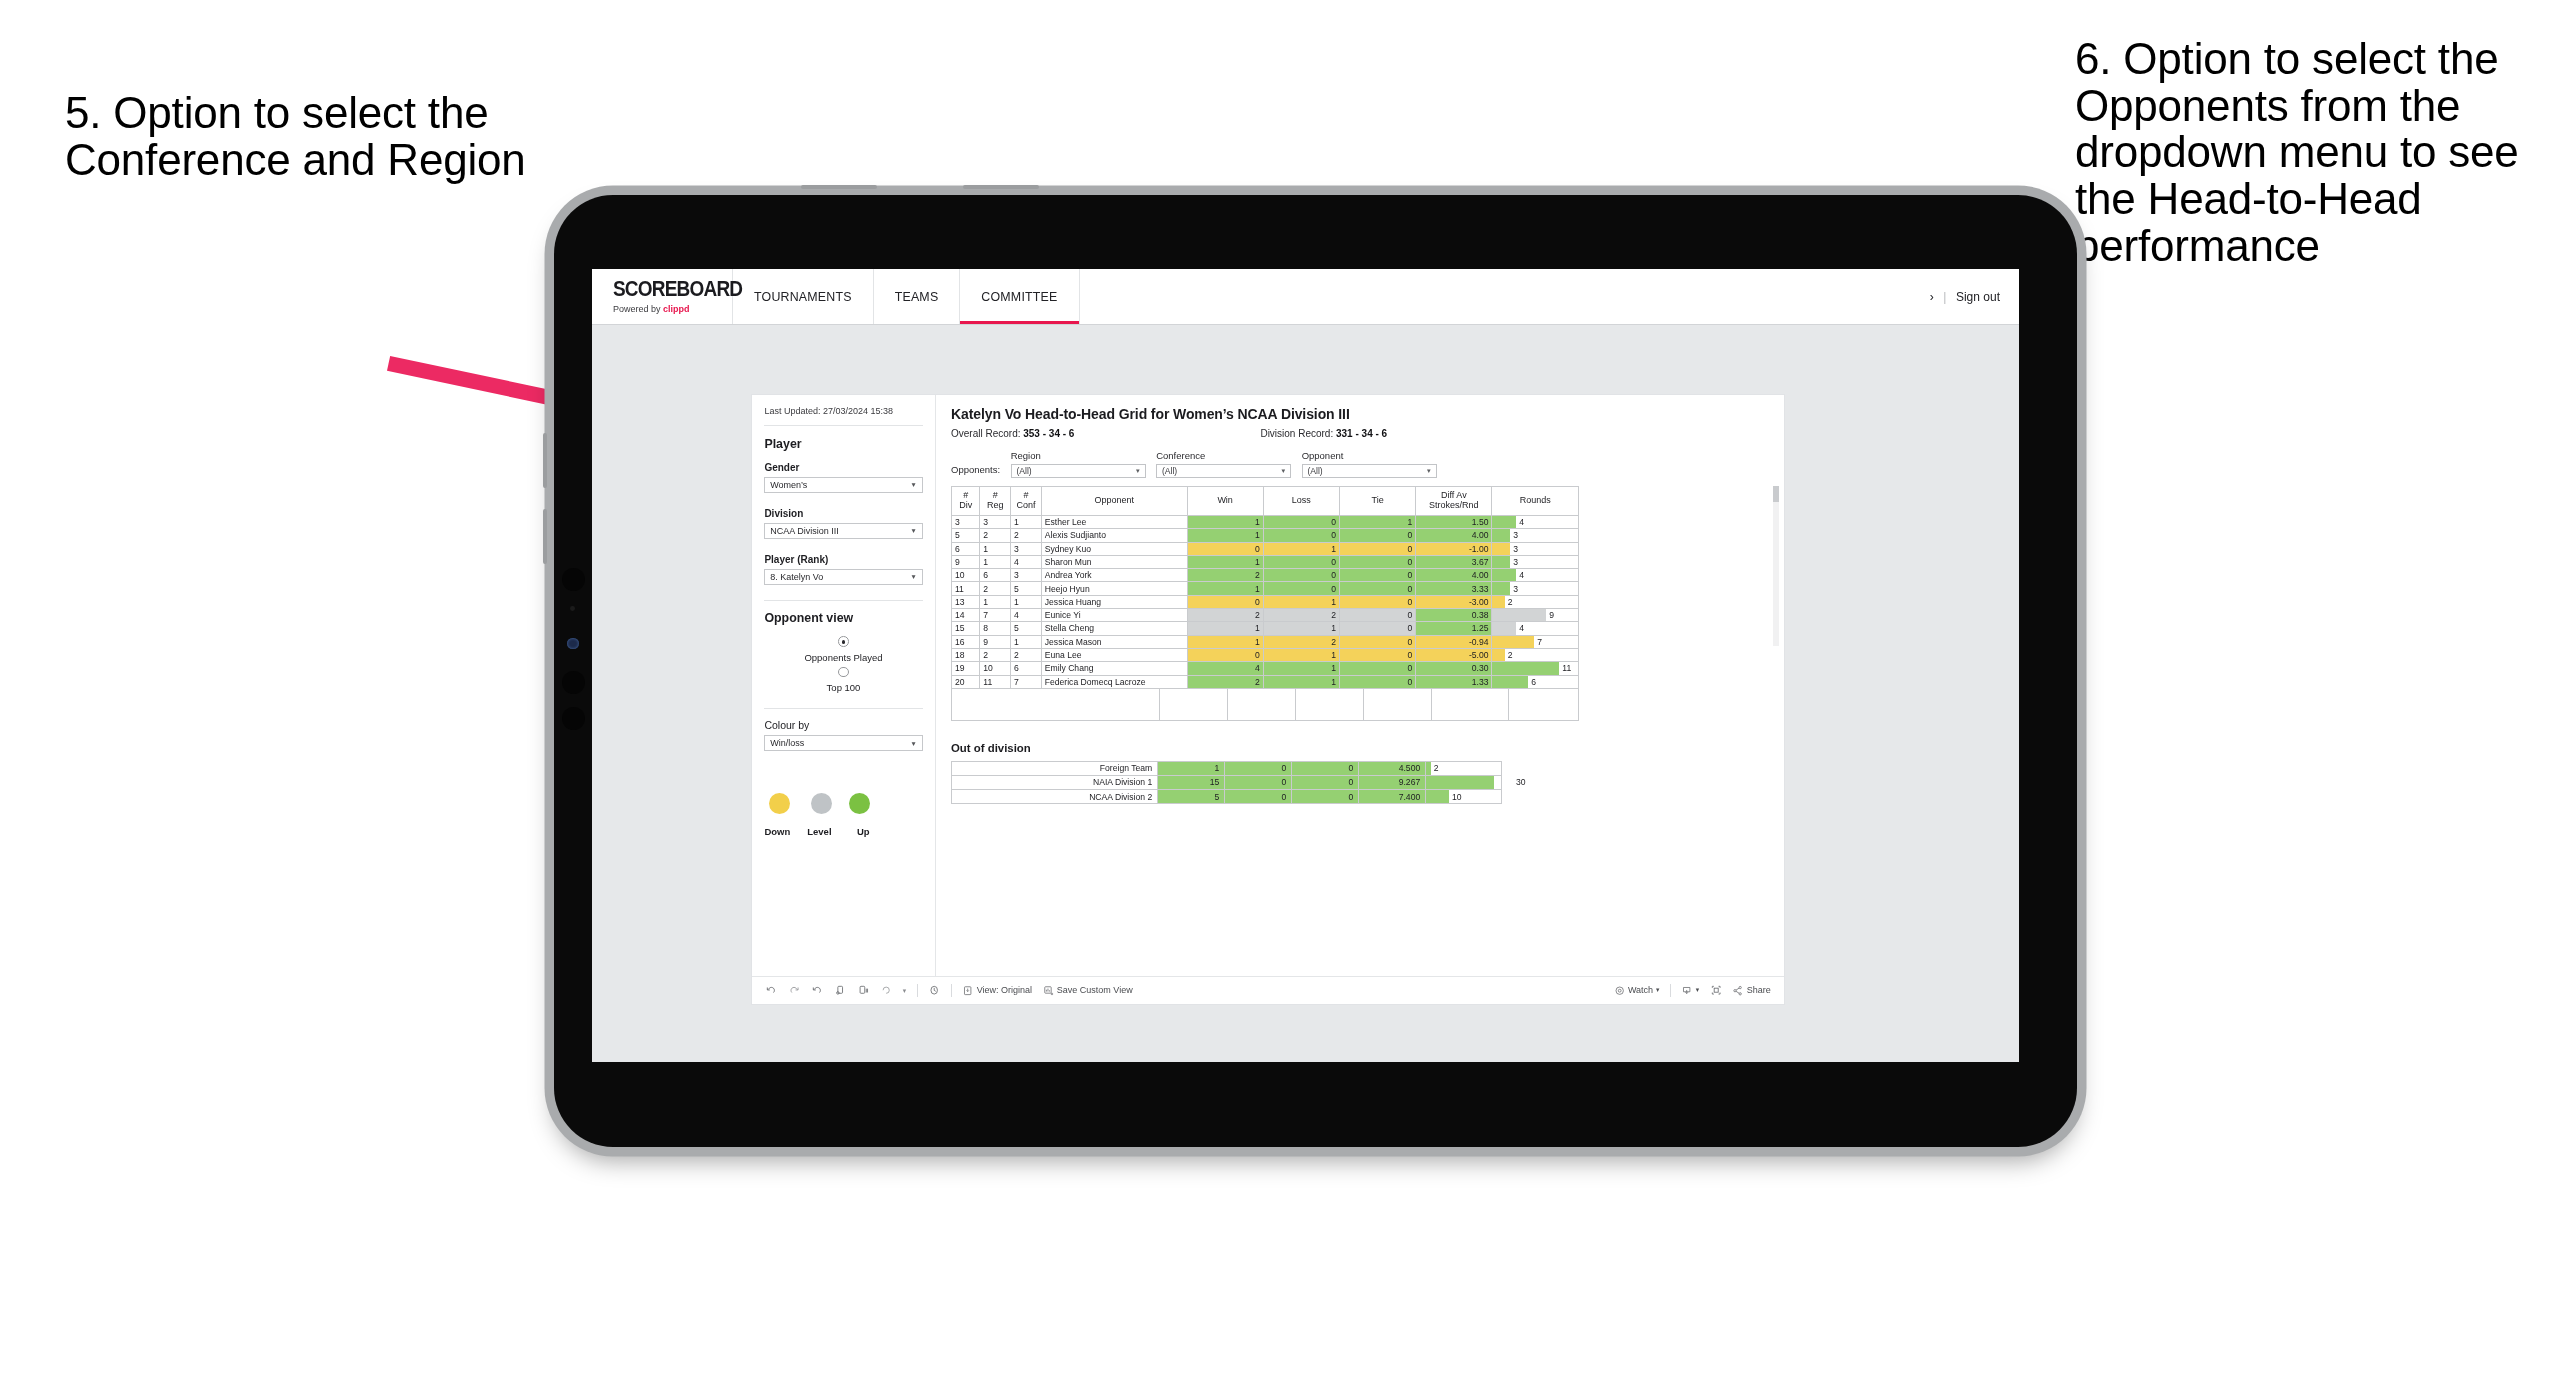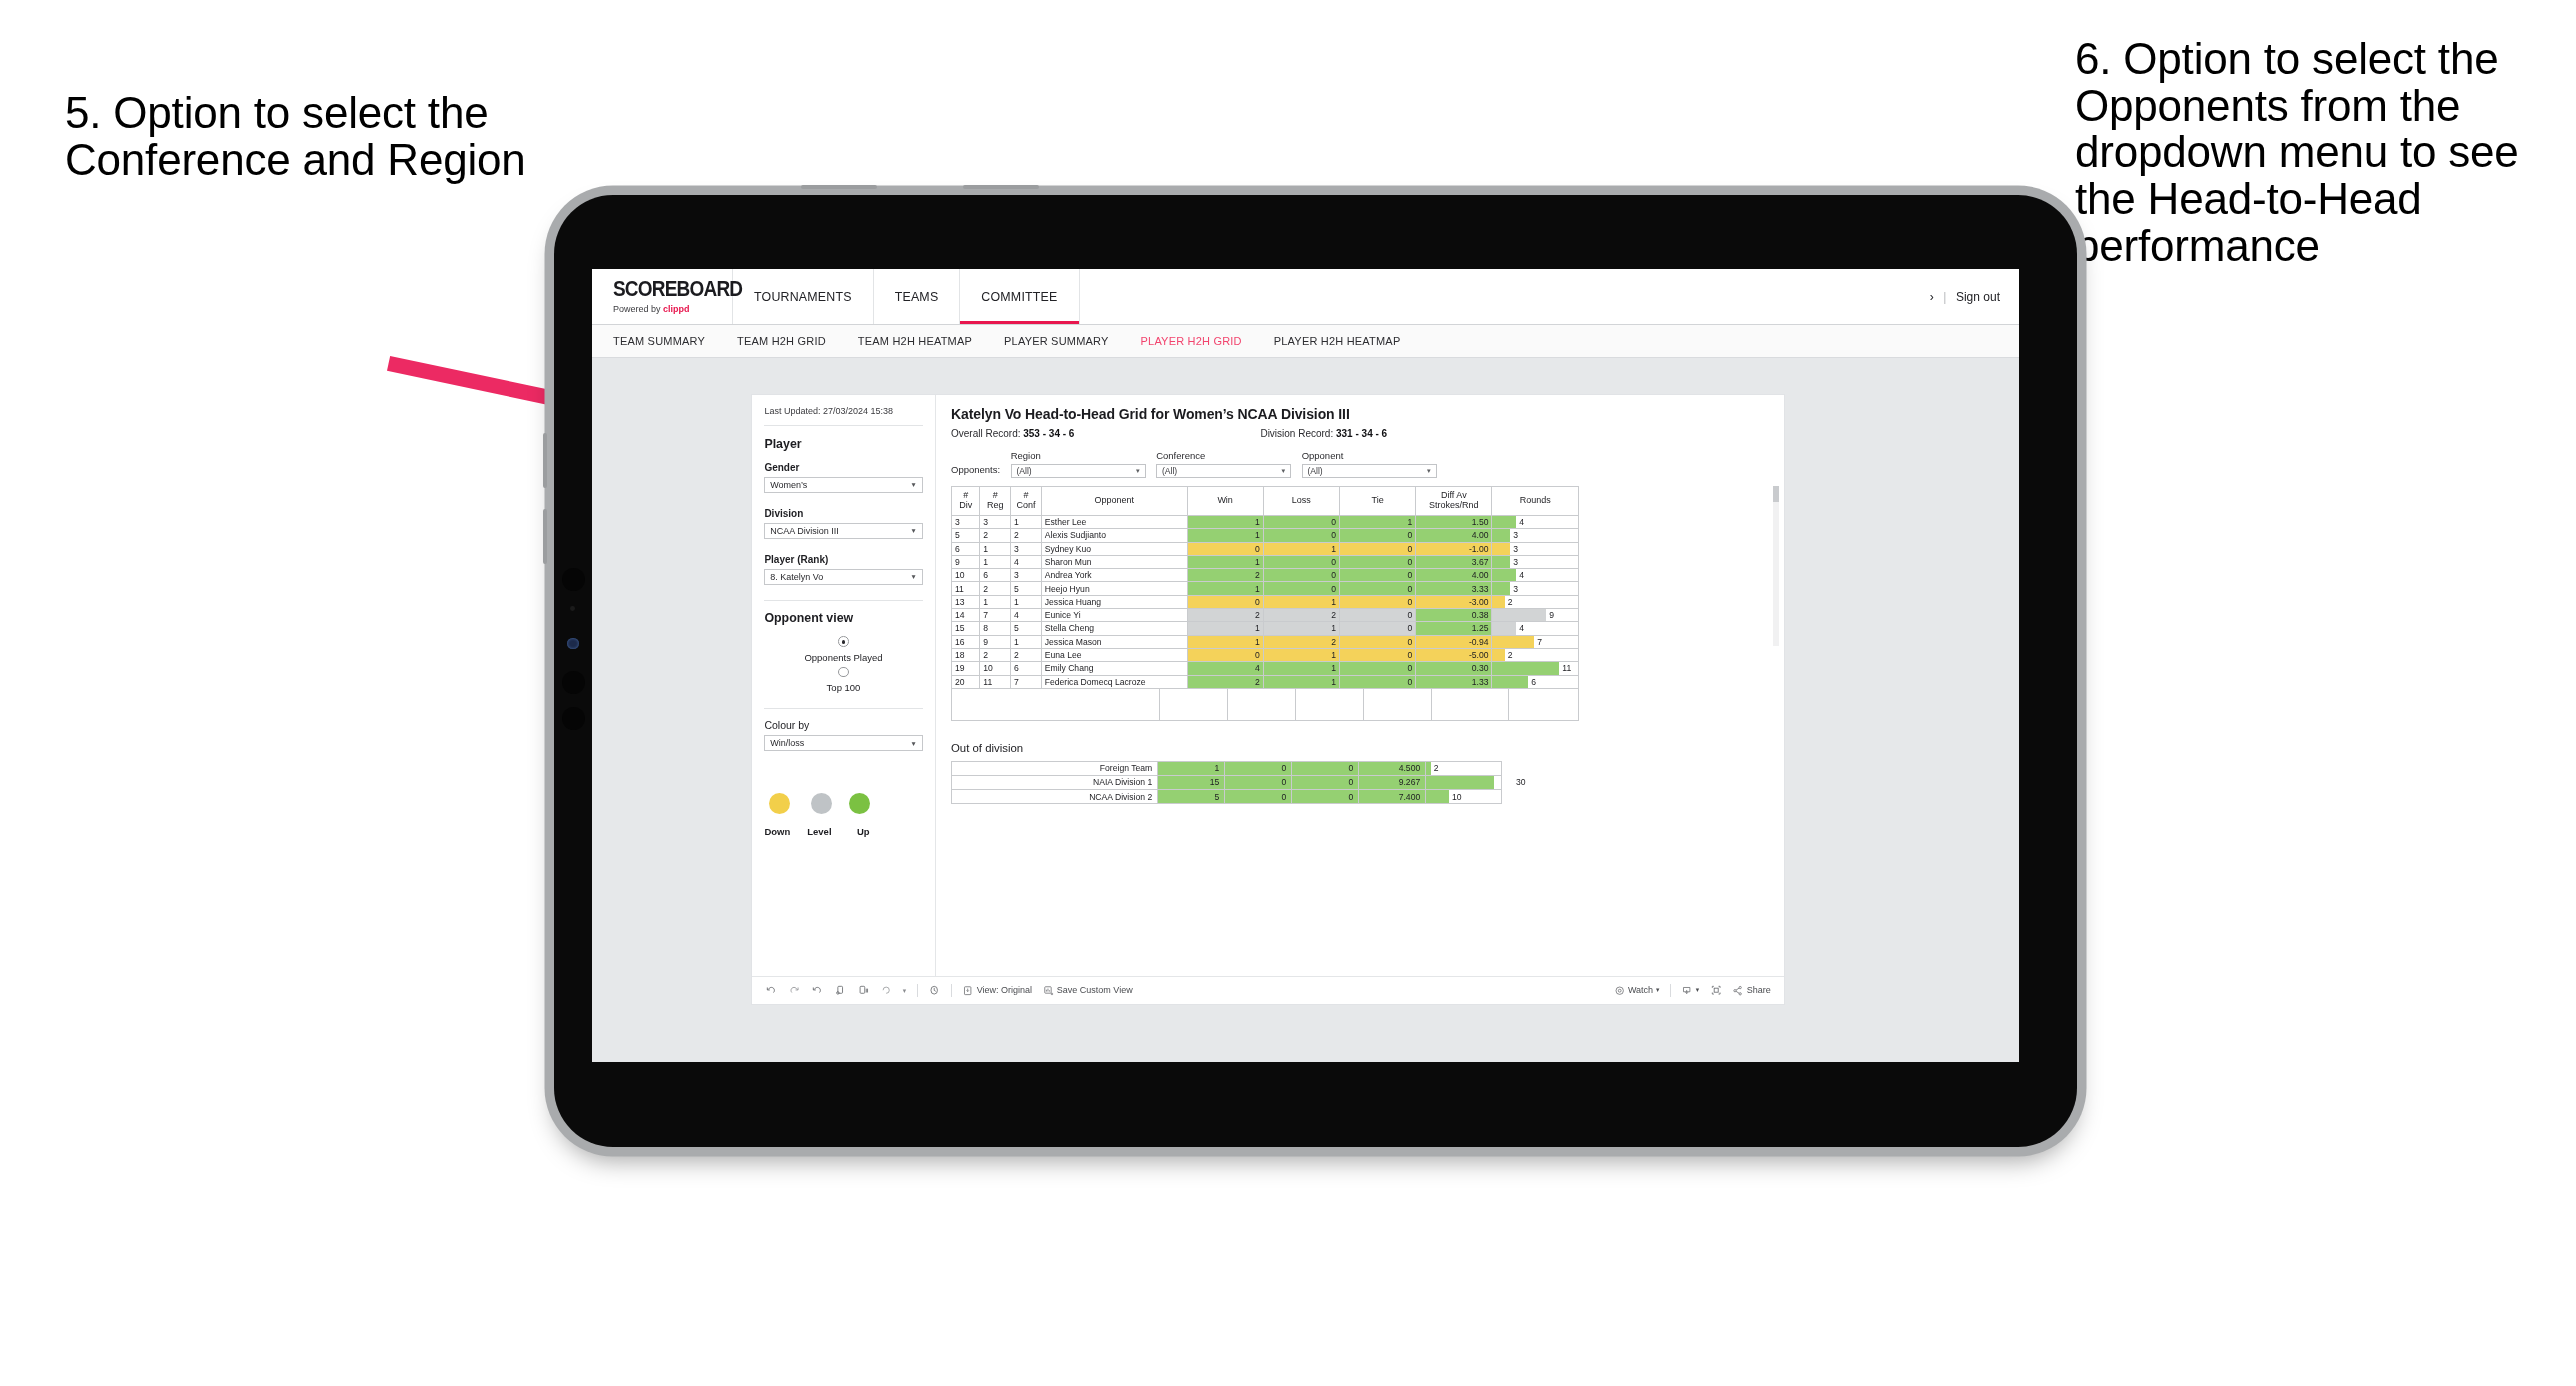--- a/index.html
+++ b/index.html
@@ -267,21 +267,21 @@
   td.rounds .bar { position: absolute; left: 0; top: 0; bottom: 0; }
   td.rounds .rv { position: absolute; top: 0; bottom: 0; display: flex; align-items: center; font-size: 8.6px; padding-left: 2.9px; color: #1d1d21; }
   #grid-blank { width: 628px; height: 32px; border: 1px solid #c9cbce; border-top: none; box-sizing: border-box; display: flex; }
   #grid-blank .bcell { border-right: 1px solid #c9cbce; height: 100%; }
   #scroll-track {
     position: absolute; right: -8.6px; top: 0; width: 6.7px; height: 160px; background: #f1f1f2;
   }
   #scroll-thumb { position: absolute; right: -8.6px; top: 0; width: 6.7px; height: 16px; background: #c9cbce; }
 
   
-  #ood-title { font-size: 11.4px; color: #1b1b1f; margin-top: 21px; margin-bottom: 6.7px; }
+  #ood-title { font-size: 11.4px; color: #1b1b1f; margin-top: 21px; margin-bottom: 6.7px; font-weight: bold; }
   table.ood { border-collapse: collapse; width: 539px; table-layout: fixed; font-size: 8.6px; color: #1d1d21; }
   table.ood td { border: 1px solid #c9cbce; height: 14.3px; box-sizing: border-box; padding: 0 4.8px; }
   col.o-name { width: 206px; }
   col.o-col  { width: 67px; }
   col.o-diff { width: 67px; }
   col.o-rounds { width: 76px; }
   td.oname { text-align: right; }
 
   
   #toolbar {
@@ -339,28 +339,20 @@
       <div class="topnav-item">TOURNAMENTS</div>
       <div class="topnav-item">TEAMS</div>
       <div class="topnav-item active">COMMITTEE</div>
       <div id="topnav-right">
         <span>›</span>
         <span class="sep">|</span>
         <span>Sign out</span>
       </div>
     </div>
 
-    <div id="subnav">
-      <div class="subnav-item">TEAM SUMMARY</div>
-      <div class="subnav-item">TEAM H2H GRID</div>
-      <div class="subnav-item">TEAM H2H HEATMAP</div>
-      <div class="subnav-item">PLAYER SUMMARY</div>
-      <div class="subnav-item active">PLAYER H2H GRID</div>
-      <div class="subnav-item">PLAYER H2H HEATMAP</div>
-    </div>
 
     <div id="board">
       <div id="board-body">
 
         <div id="filters">
           <div id="last-updated">Last Updated: 27/03/2024 15:38</div>
           <div class="fdiv"></div>
           <div class="fsection-title">Player</div>
 
           <div class="flabel">Gender</div>

